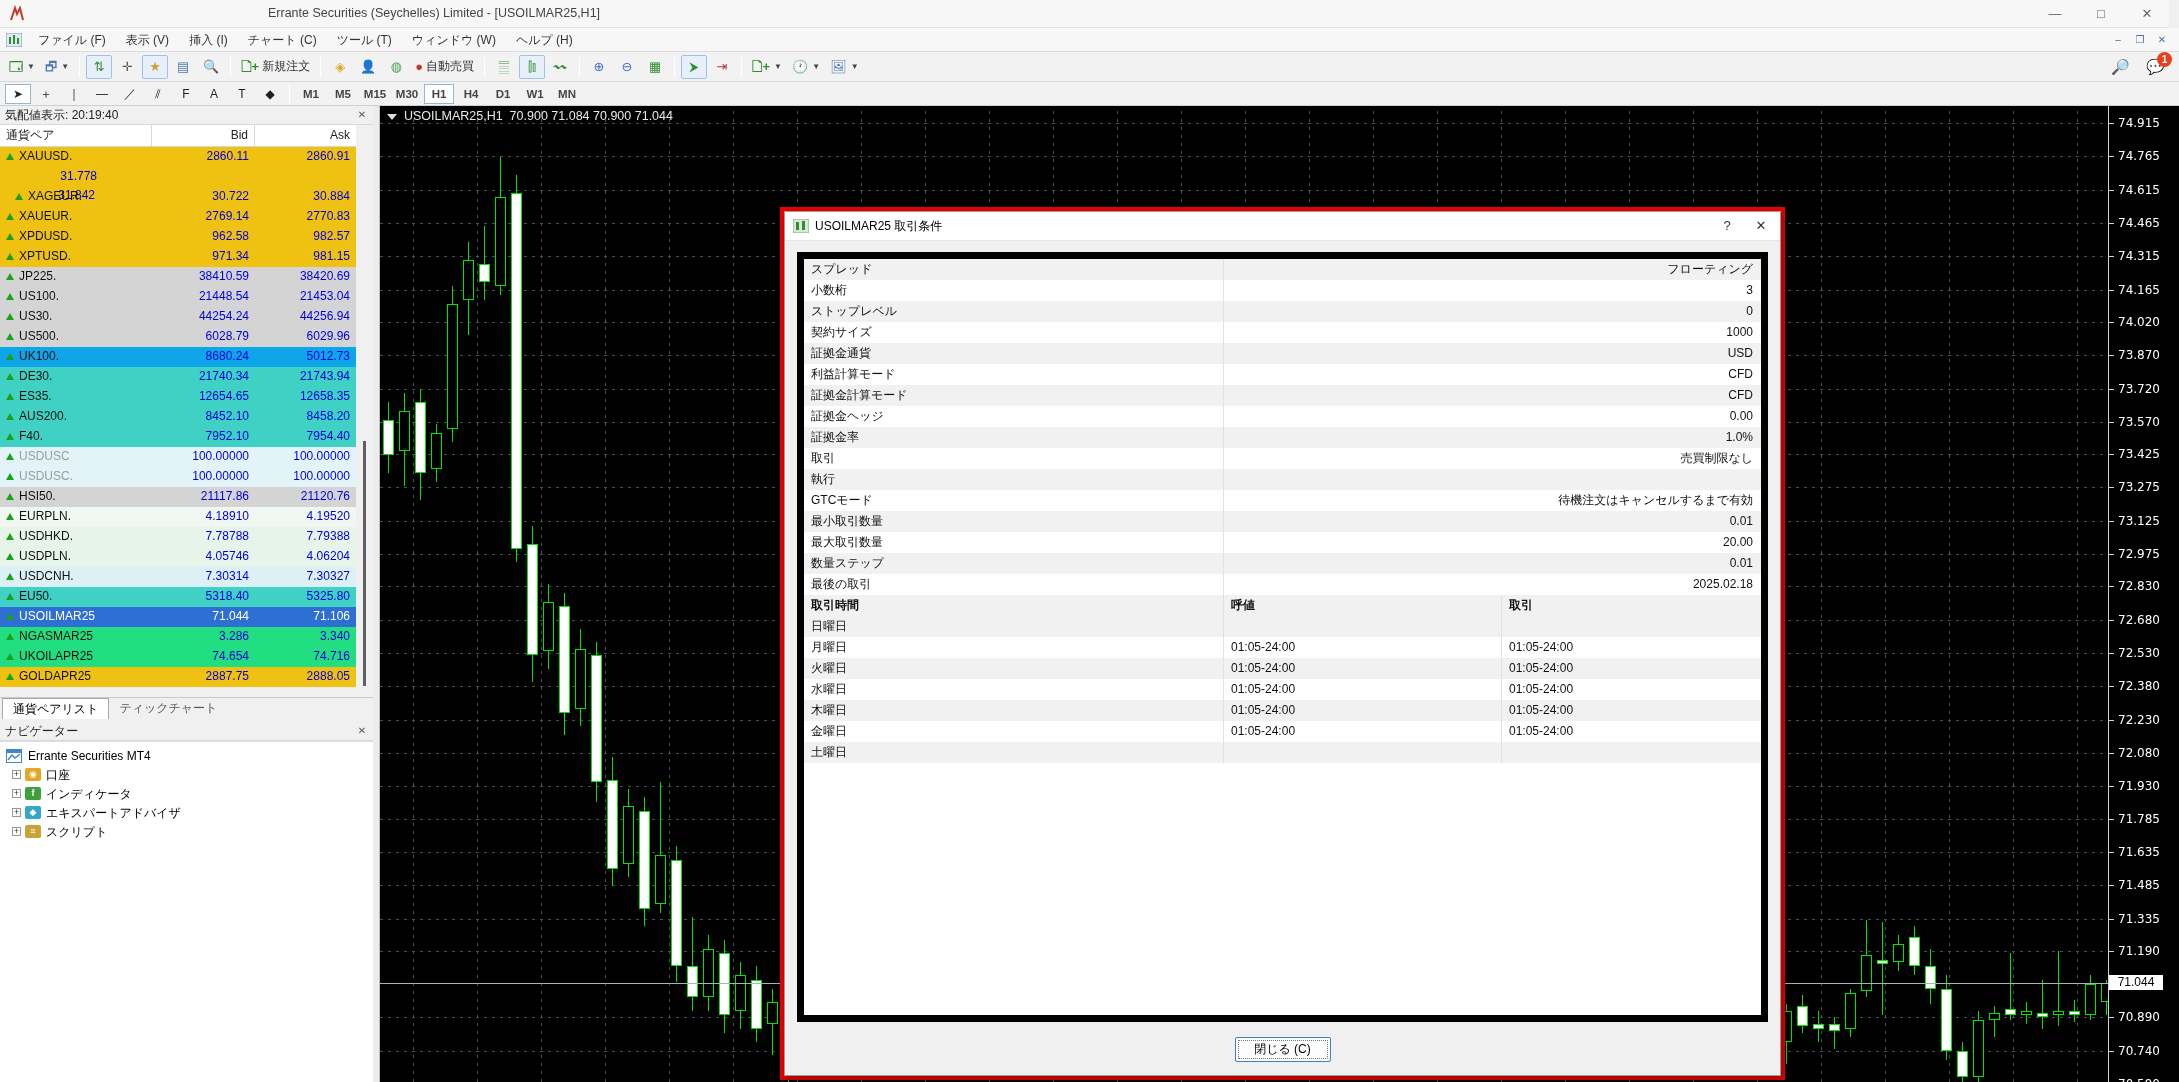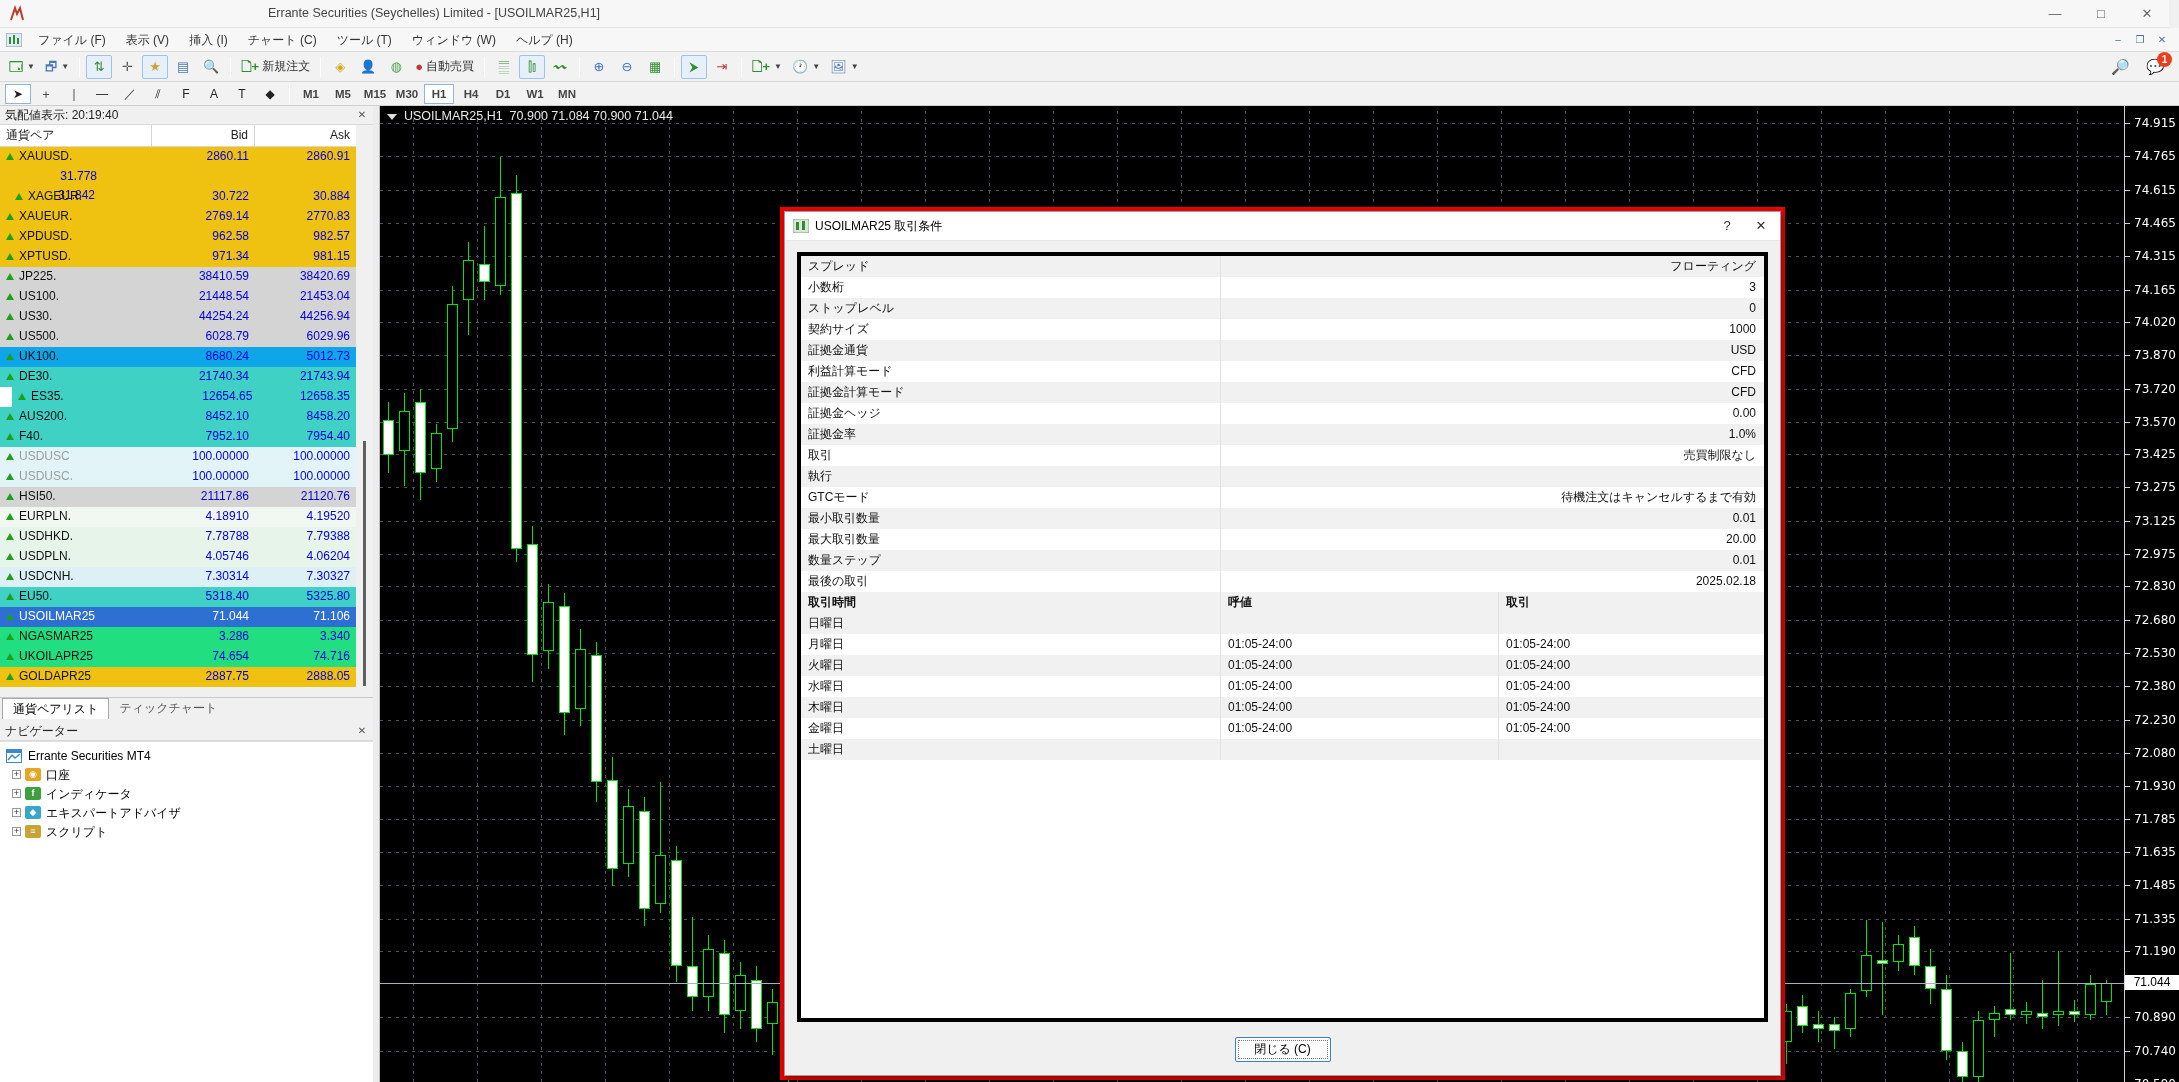--- a/index.html
+++ b/index.html
@@ -69,21 +69,21 @@
 
   
   #splitter { position:absolute; left:373px; top:106px; width:7px; height:976px; background:#ececec;
     border-right:1px solid #bfbfbf; }
   #chart-area { position:absolute; left:380px; top:106px; width:1799px; height:976px; background:#000;
     overflow:hidden; }
   .hgrid { position:absolute; height:1px; left:0;
     background:repeating-linear-gradient(90deg,#47525b 0 3px,transparent 3px 8px); }
   .vgrid { position:absolute; width:1px; top:0; bottom:0;
     background:repeating-linear-gradient(0deg,#47525b 0 3px,transparent 3px 8px); }
-  #price-axis { position:absolute; top:0; right:0; width:55px; height:976px; background:#000;
+  #price-axis { position:absolute; top:0; right:16px; width:55px; height:976px; background:#000;
     border-left:1px solid #cfd4d9;margin-left:21px; }
   .tick-label { position:absolute; left:9px; color:#fff; font-size:12px; font-family:"DejaVu Sans",sans-serif; }
   .tick-mark { position:absolute; left:0; width:5px; height:1px; background:#cfd4d9; }
   .wick { position:absolute; width:1px; background:#00e400; }
   .body { position:absolute; border:1px solid #00e400; }
   .body.bull { background:#000; } .body.bear { background:#fff; }
   #cur-line { position:absolute; left:0; height:1px; background:#a8b2ba; }
   #cur-label { position:absolute; right:0; width:54px; height:15px; background:#fff; color:#000;
     text-align:center; line-height:15px; font-size:12px; }
   #ohlc { position:absolute; left:7px; top:3px; color:#e9e9e9; font-size:12.5px; }
@@ -94,21 +94,21 @@
   #dialog-annotation { position:absolute; left:780px; top:207px; width:1005px; height:873px;
     border:4px solid #f00000; z-index:50; }
   #dialog { position:absolute; left:0; top:0; right:0; bottom:0; background:#f0f0f0;
     border:1px solid #9d9d9d; box-shadow:2px 3px 8px rgba(0,0,0,.4); }
   #dlg-titlebar { height:29px; background:#fff; border-bottom:1px solid #e6e6e6; position:relative;
     display:flex; align-items:center; padding-left:8px; }
   #dlg-title { margin-left:6px; color:#000; }
   .dlg-tb-btn { position:absolute; top:0; width:34px; height:28px; text-align:center; line-height:28px;
     color:#333; font-size:13px; }
   #dlg-table { position:absolute; left:12px; top:40px; right:12px; height:770px; background:#fff;
-    border:4px solid #000000; overflow:hidden; }
+    border:7px solid #000000; overflow:hidden; }
   .drow { display:flex; height:21px; line-height:20px; }
   .drow.odd { background:#f1f1f1; }
   .d-label { width:420px; padding-left:7px; border-right:1px solid #e2e2e2; overflow:hidden; white-space:nowrap; }
   .d-value { flex:1; text-align:right; padding-right:8px; }
   .d-c2 { width:278px; padding-left:7px; border-right:1px solid #e2e2e2; }
   .d-c3 { flex:1; padding-left:7px; }
   .drow.head { font-weight:bold; background:#f1f1f1; }
   #dlg-close { position:absolute; left:50%; transform:translateX(-50%); bottom:13px; width:96px;
     height:25px; background:#fdfdfd; border:1px solid #3e80c4; border-radius:2px; text-align:center;
     line-height:23px; color:#000; outline:1px dotted #777; outline-offset:-4px; }
@@ -336,21 +336,21 @@
         <div class="mw-row " style="background: #0ea5e9;">
           <div class="mw-c1" style="border-right: none;"><span class="up-arrow"></span><span class="sym">UK100.</span></div>
           <div class="mw-c2 num" style="border-right: none;">8680.24</div>
           <div class="mw-c3 num">5012.73</div>
         </div>
         <div class="mw-row " style="background: rgb(63, 209, 195);">
           <div class="mw-c1" style="border-right: none;"><span class="up-arrow"></span><span class="sym">DE30.</span></div>
           <div class="mw-c2 num" style="border-right: none;">21740.34</div>
           <div class="mw-c3 num">21743.94</div>
         </div>
-        <div class="mw-row " style="background: rgb(63, 209, 195); margin-left: 12px;">
+        <div class="mw-row " style="background: rgb(63, 209, 195);">
           <div class="mw-c1" style="border-right: none;"><span class="up-arrow"></span><span class="sym">ES35.</span></div>
           <div class="mw-c2 num" style="border-right: none;">12654.65</div>
           <div class="mw-c3 num">12658.35</div>
         </div>
         <div class="mw-row " style="background: rgb(63, 209, 195);">
           <div class="mw-c1" style="border-right: none;"><span class="up-arrow"></span><span class="sym">AUS200.</span></div>
           <div class="mw-c2 num" style="border-right: none;">8452.10</div>
           <div class="mw-c3 num">8458.20</div>
         </div>
         <div class="mw-row " style="background: rgb(63, 209, 195);">

